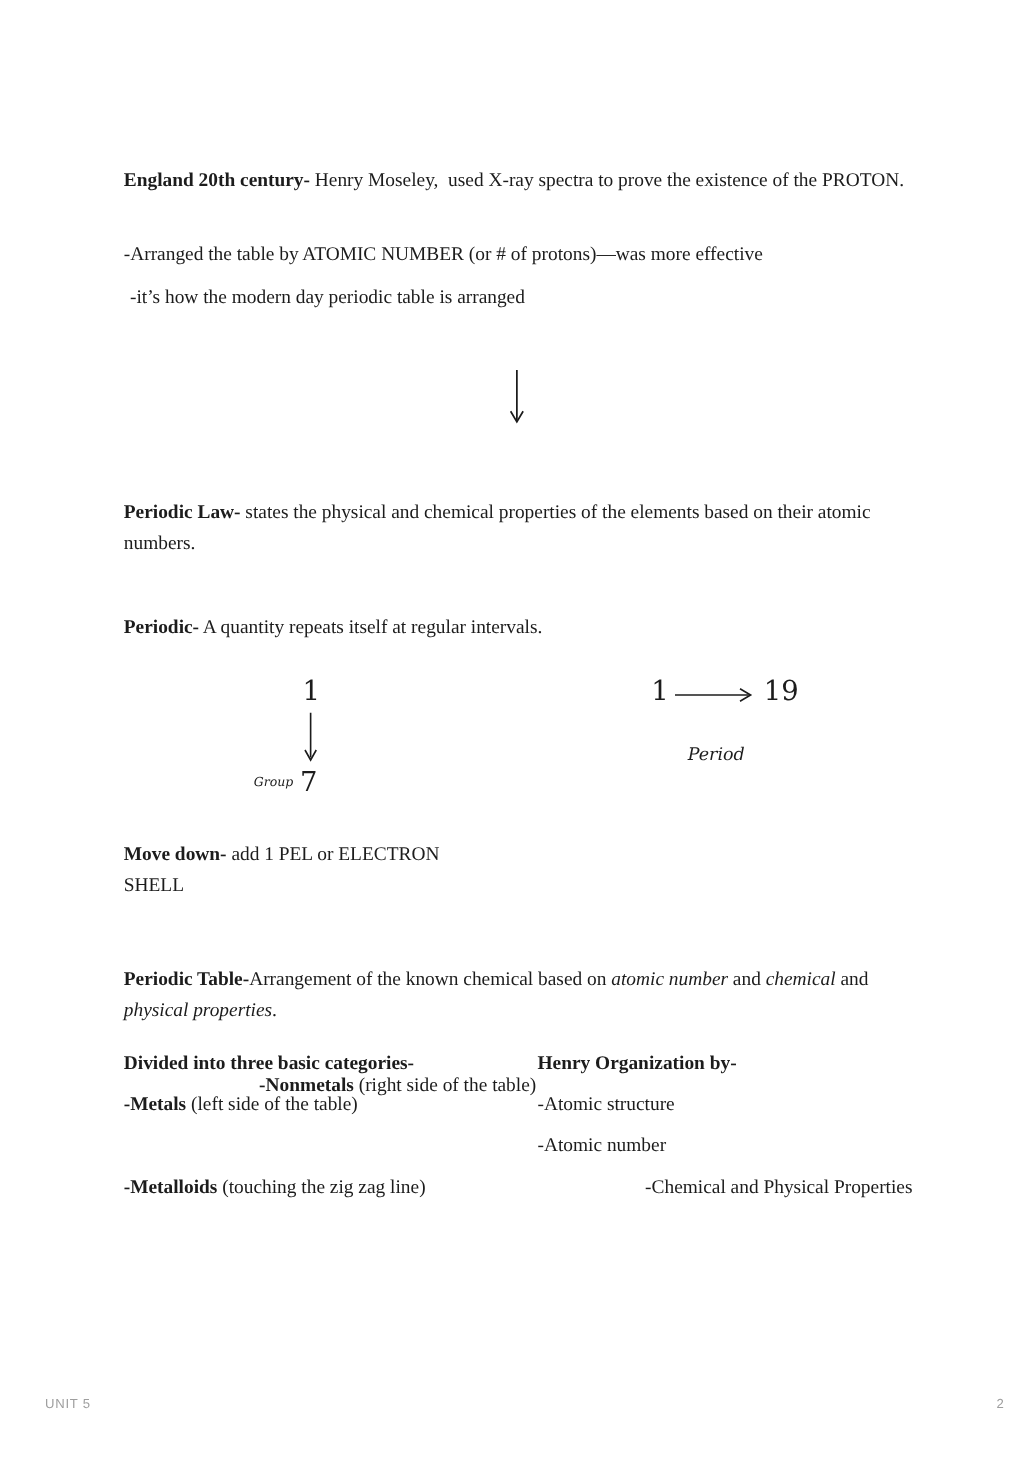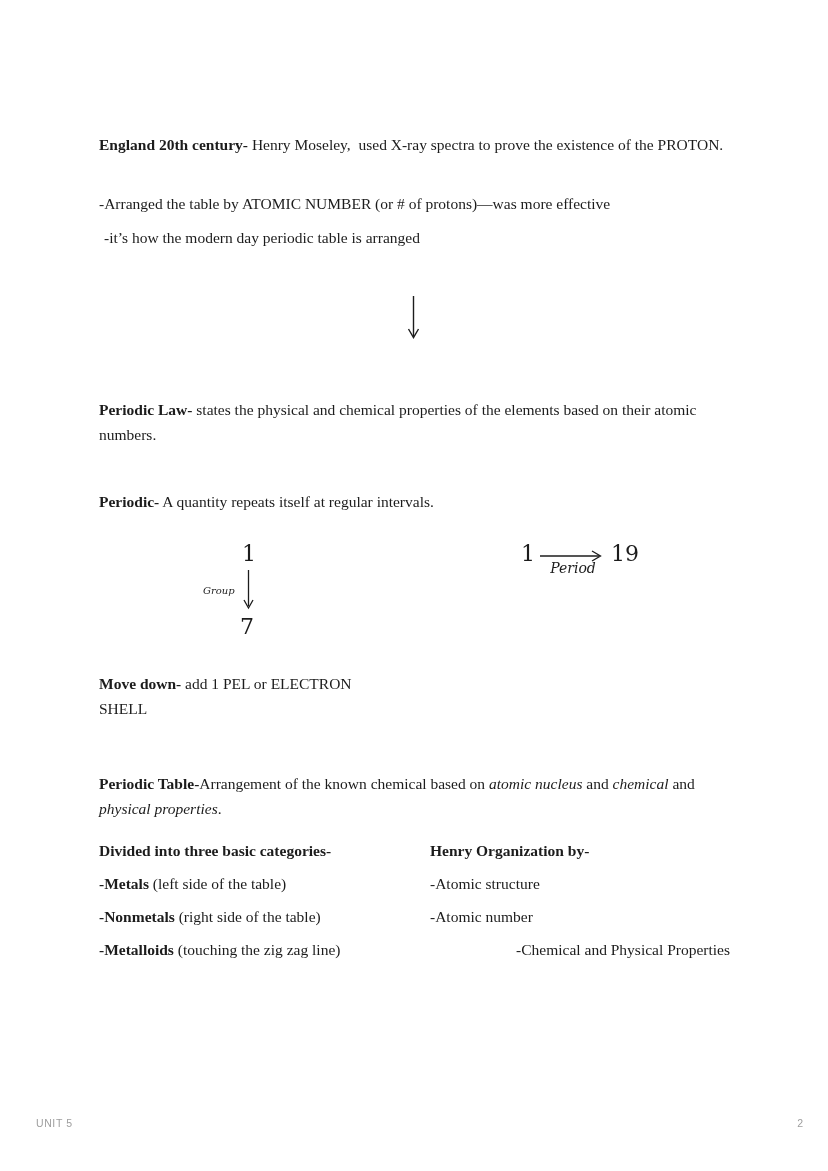--- a/index.html
+++ b/index.html
@@ -31,20 +31,21 @@
     font-family: "DejaVu Serif", serif;
     font-size: 22px;
     line-height: 24px;
     color: #1c1c1c;
   }
   .math-label {
     position: absolute;
     font-family: "DejaVu Serif", serif;
     font-style: italic;
     color: #1c1c1c;
+    margin-top: 36px;
   }
   .arrow-svg {
     position: absolute;
     display: block;
   }
   .footer-text {
     position: absolute;
     font-family: "Liberation Sans", sans-serif;
     font-size: 10.5px;
     line-height: 14px;
@@ -84,25 +85,25 @@
   <svg class="arrow-svg" style="left:539px; top:548px;" width="68" height="16" viewBox="0 0 68 16">
     <line x1="1" y1="8" x2="60" y2="8" stroke="#1c1c1c" stroke-width="1.3"></line>
     <polyline points="53,3 61.5,8 53,13" fill="none" stroke="#1c1c1c" stroke-width="1.3"></polyline>
   </svg>
   <span class="math-label" style="left:539px; top:560px; width:68px; text-align:center; font-size:14px; line-height:17px;">Period</span>
   <span class="math-num" style="left:611px; top:542px;">19</span>
 
 
   <p class="para" style="left:99px; top:671px; width:292px;"><span class="b">Move down-</span><span> add 1 PEL or ELECTRON SHELL</span></p>
 
-  <p class="para" style="left:99px; top:771px; width:634px;"><span class="b">Periodic Table-</span><span>Arrangement of the known chemical based on </span><span class="i">atomic nucleus</span><span> and </span><span class="i">chemical</span><span> and </span><span class="i">physical properties</span><span>.</span></p>
+  <p class="para" style="left:99px; top:771px; width:634px;"><span class="b">Periodic Table-</span><span>Arrangement of the known chemical based on </span><span class="i">atomic number</span><span> and </span><span class="i">chemical</span><span> and </span><span class="i">physical properties</span><span>.</span></p>
 
   <p class="para b" style="left:99px; top:838px; width:330px;">Divided into three basic categories-</p>
   <p class="para" style="left:99px; top:871px; width:330px;"><span class="b">-Metals</span><span> (left side of the table)</span></p>
-  <p class="para" style="left:99px; top:904px; width:330px;"><span class="b">-Nonmetals</span><span> (right side of the table)</span></p>
+  <p class="para" style="left:99px; top:856px; width:330px;text-align:right;"><span class="b">-Nonmetals</span><span> (right side of the table)</span></p>
   <p class="para" style="left:99px; top:937px; width:330px;"><span class="b">-Metalloids</span><span> (touching the zig zag line)</span></p>
 
   <p class="para b" style="left:430px; top:838px; width:300px;">Henry Organization by-</p>
   <p class="para" style="left:430px; top:871px; width:300px;">-Atomic structure</p>
   <p class="para" style="left:430px; top:904px; width:300px;">-Atomic number</p>
   <p class="para" style="left:430px; top:937px; width:300px;text-align:right;">-Chemical and Physical Properties</p>
 
   <span class="footer-text" style="left:36px; top:1116px;">UNIT 5</span>
   <span class="footer-text" style="right:41px; top:1116px; letter-spacing:0;">2</span>
 

